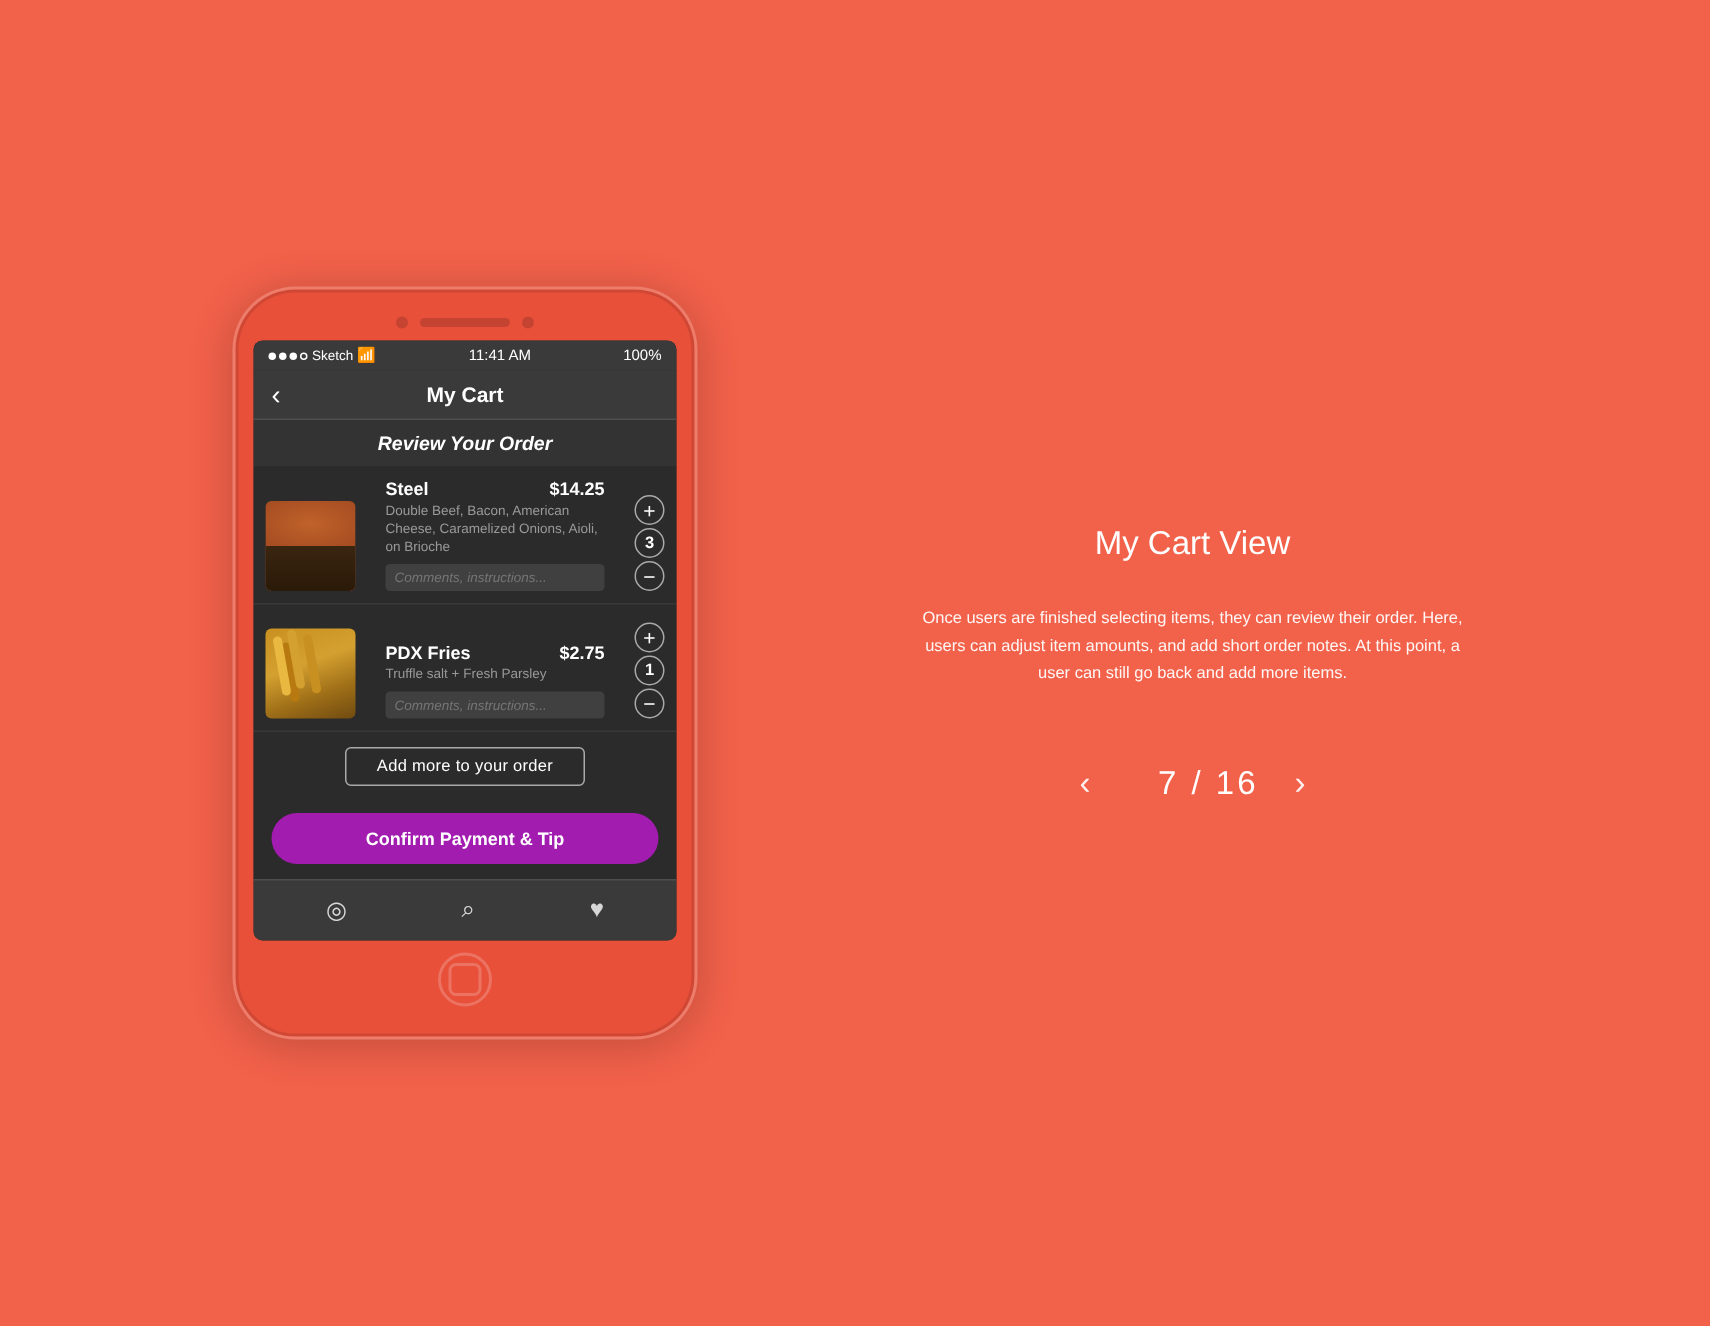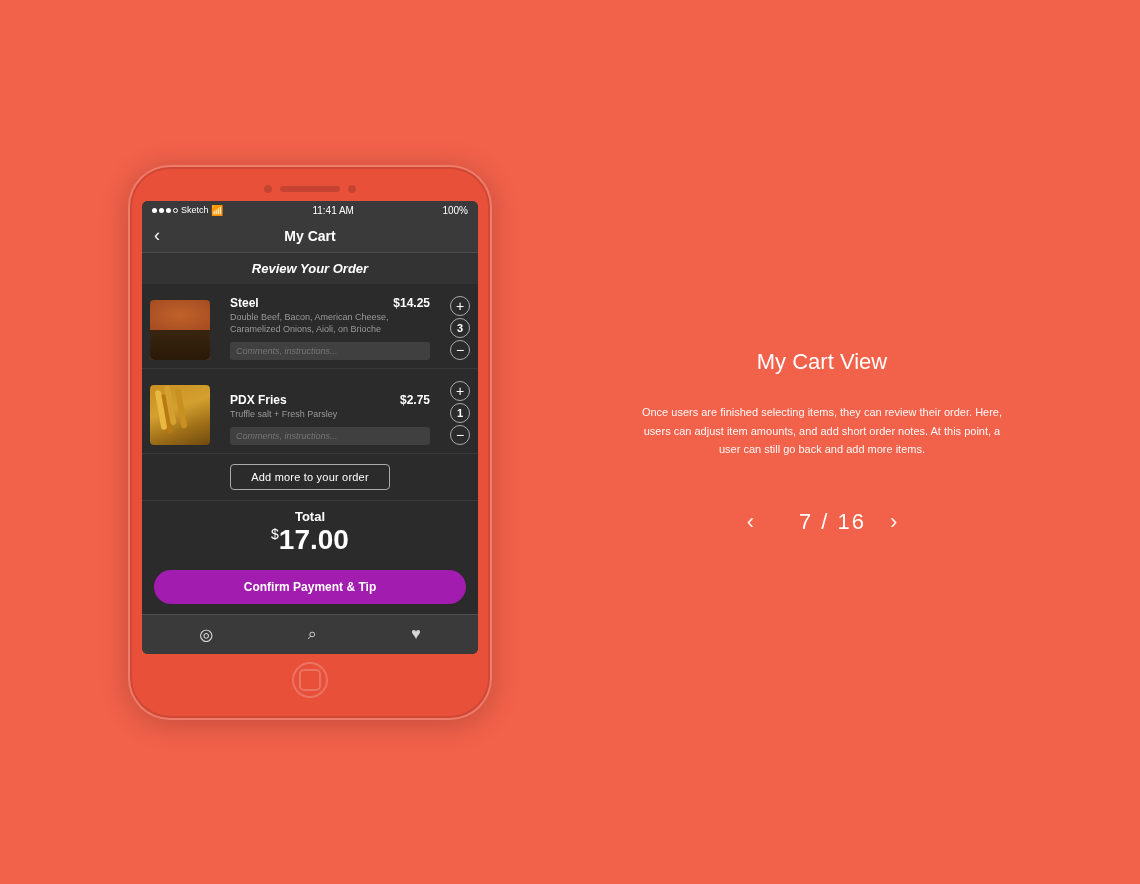--- a/index.html
+++ b/index.html
@@ -17,21 +17,21 @@
     .main-layout {
       display: flex;
       align-items: center;
       justify-content: center;
       width: 100%;
       height: 100%;
     }
 
     
     .phone-container {
-      width: 364px;
+      width: 310px;
       margin-left: 60px;
       margin-right: 80px;
       flex-shrink: 0;
     }
 
     .phone-outer {
       background-color: #e8503a;
       border-radius: 42px;
       padding: 12px;
       border: 2px solid rgba(255,255,255,0.25);
@@ -457,26 +457,20 @@
               <button class="counter-btn">−</button>
             </div>
           </div>
 
         </div>
 
         <div class="add-more-section">
           <button class="add-more-btn">Add more to your order</button>
         </div>
 
-        <div class="total-section">
-          <div class="total-label">Total</div>
-          <div class="total-amount">
-            <sup>$</sup><span>17.00</span>
-          </div>
-        </div>
 
         <div class="confirm-section">
           <button class="confirm-btn">Confirm Payment &amp; Tip</button>
         </div>
 
         <div class="bottom-nav">
           <span class="bottom-nav-icon">◎</span>
           <span class="bottom-nav-icon">⌕</span>
           <span class="bottom-nav-icon">♥</span>
         </div>

